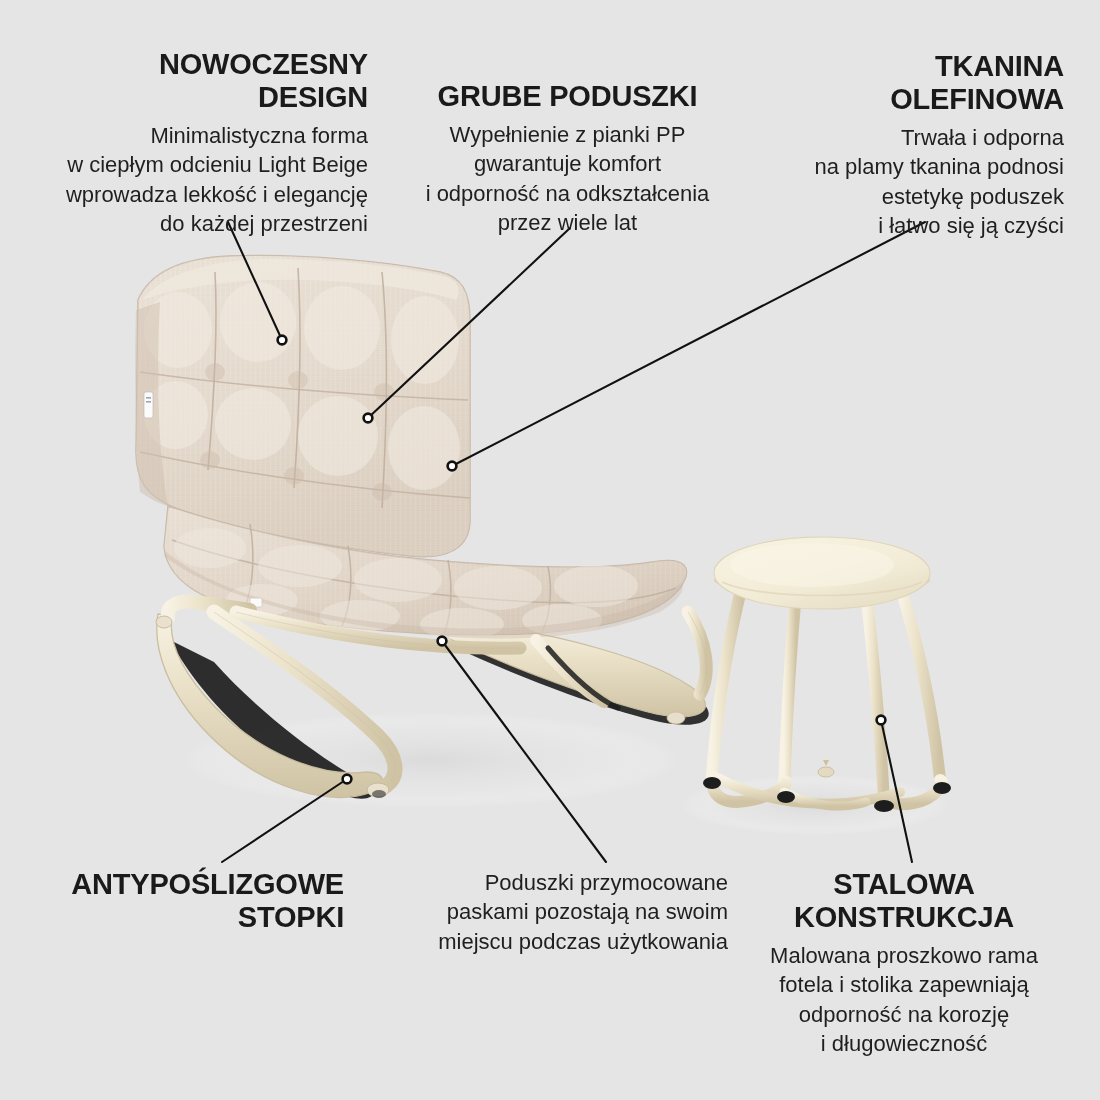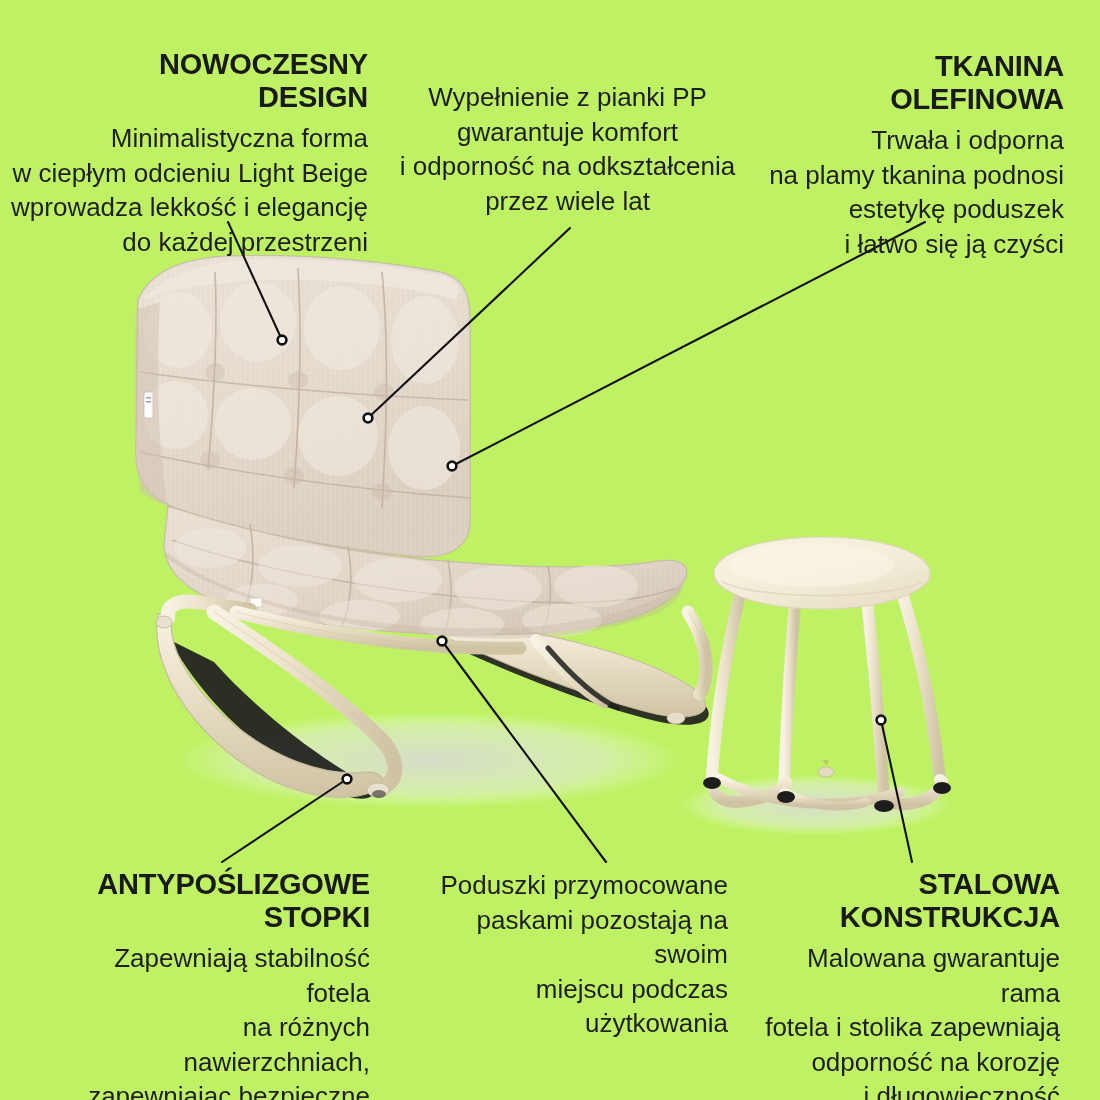--- a/index.html
+++ b/index.html
@@ -4,54 +4,54 @@
 <style>
   html, body {
     margin: 0;
     padding: 0;
     background: #ffffff;
   }
   #page {
     position: relative;
     width: 1100px;
     height: 1100px;
-    background: #bef264;
+    background: #e5e5e5;
     overflow: hidden;
     font-family: "Liberation Sans", sans-serif;
     -webkit-font-smoothing: antialiased;
   }
 
   
   .feature { position: absolute; }
   .feature .title {
     font-weight: 900;
     font-size: 29px;
     line-height: 1.14;
     letter-spacing: -0.2px;
     color: #1a1a1a;
     margin: 0 0 7px 0;
     white-space: pre-line;
   }
   .feature .body {
     font-weight: 400;
-    font-size: 26px;
+    font-size: 22px;
     line-height: 1.33;
     color: #1f1f1f;
     margin: 0;
     white-space: pre-line;
   }
   .align-right { text-align: right; }
   .align-center { text-align: center; }
 
   .f-design    { left: 8px;   top: 48px;  width: 360px; }
   .f-cushion   { left: 395px; top: 80px;  width: 345px; }
   .f-fabric    { left: 764px; top: 50px;  width: 300px; }
-  .f-feet      { left: 50px;  top: 868px; width: 320px; }
+  .f-feet      { left: 24px;  top: 868px; width: 320px; }
   .f-straps    { left: 398px; top: 868px; width: 330px; }
-  .f-steel     { left: 748px; top: 868px; width: 312px; }
+  .f-steel     { left: 748px; top: 868px; width: 312px; text-align: center; }
 
   
   #art {
     position: absolute;
     left: 0; top: 0;
     width: 1100px;
     height: 1100px;
   }
 </style>
 </head>
@@ -301,52 +301,49 @@
   <div class="feature f-design align-right">
     <h2 class="title">NOWOCZESNY
 DESIGN</h2>
     <p class="body">Minimalistyczna forma
 w ciepłym odcieniu Light Beige
 wprowadza lekkość i elegancję
 do każdej przestrzeni</p>
   </div>
 
   <div class="feature f-cushion align-center">
+    <h2 class="title">GRUBE PODUSZKI</h2>
     <p class="body">Wypełnienie z pianki PP
 gwarantuje komfort
 i odporność na odkształcenia
 przez wiele lat</p>
   </div>
 
   <div class="feature f-fabric align-right">
     <h2 class="title">TKANINA
 OLEFINOWA</h2>
     <p class="body">Trwała i odporna
 na plamy tkanina podnosi
 estetykę poduszek
 i łatwo się ją czyści</p>
   </div>
 
   <div class="feature f-feet align-right">
     <h2 class="title">ANTYPOŚLIZGOWE
 STOPKI</h2>
-    <p class="body">Zapewniają stabilność fotela
-na różnych nawierzchniach,
-zapewniając bezpieczne
-bujanie</p>
   </div>
 
   <div class="feature f-straps align-right">
     <p class="body">Poduszki przymocowane
 paskami pozostają na swoim
 miejscu podczas użytkowania</p>
   </div>
 
   <div class="feature f-steel align-right">
     <h2 class="title">STALOWA
 KONSTRUKCJA</h2>
-    <p class="body">Malowana gwarantuje rama
+    <p class="body">Malowana proszkowo rama
 fotela i stolika zapewniają
 odporność na korozję
 i długowieczność</p>
   </div>
 
 </div>
 
 </body></html>

